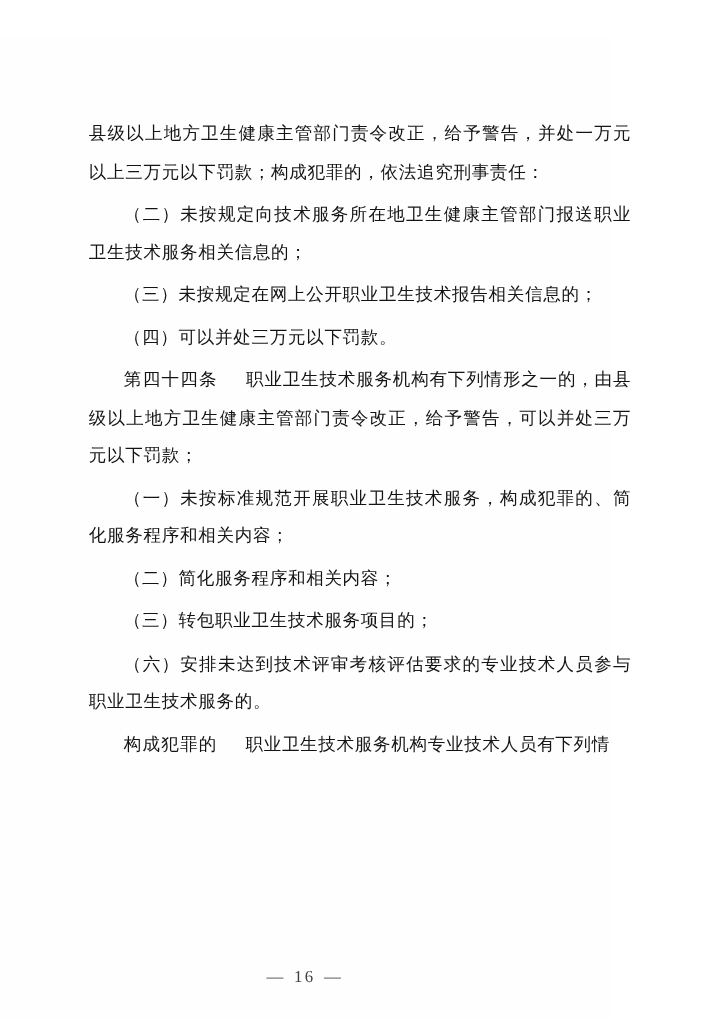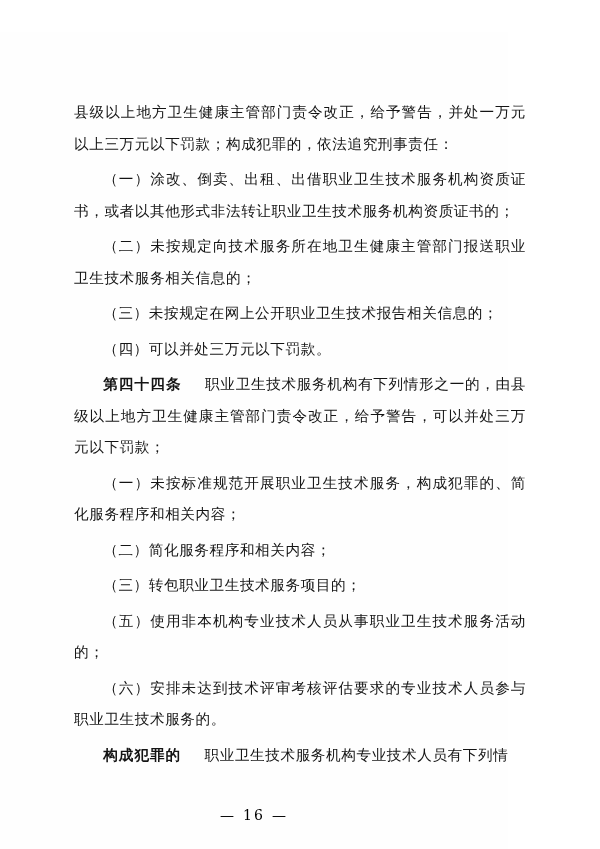--- a/index.html
+++ b/index.html
@@ -35,61 +35,60 @@
     text-justify: inter-ideograph;
     color: #141414;
   }
   p.indent {
     text-indent: 2em;
   }
   p.article {
     text-indent: 2em;
   }
   .art-num {
-    font-weight: bold;
+    font-weight: normal;
     letter-spacing: 1px;
   }
   .art-gap {
     display: inline-block;
     width: 1.6em;
   }
   .footer {
     position: absolute;
     left: 0;
     right: 0;
     bottom: 58px;
     text-align: center;
     font-size: 14px;
     letter-spacing: 2px;
-    color: #000000;
+    color: #404040;
+    font-family: Liberation Serif, serif;
   }
   .footer .dash {
     display: inline-block;
     padding: 0 7px;
     font-size: 14px;
   }
 </style>
 </head>
 <body>
 
 <div class="page">
   <div class="doc-body">
 
     <p class="para">县级以上地方卫生健康主管部门责令改正，给予警告，并处一万元以上三万元以下罚款；构成犯罪的，依法追究刑事责任：</p>
-    <p class="para indent">（一）涂改、倒卖、出租、出借职业卫生技术服务机构资质证书，或者以其他形式非法转让职业卫生技术服务机构资质证书的；</p>
     <p class="para indent">（二）未按规定向技术服务所在地卫生健康主管部门报送职业卫生技术服务相关信息的；</p>
     <p class="para indent">（三）未按规定在网上公开职业卫生技术报告相关信息的；</p>
     <p class="para indent">（四）可以并处三万元以下罚款。</p>
 
     <p class="para article"><span class="art-num">第四十四条</span><span class="art-gap"></span><span>职业卫生技术服务机构有下列情形之一的，由县级以上地方卫生健康主管部门责令改正，给予警告，可以并处三万元以下罚款；</span></p>
 
     <p class="para indent">（一）未按标准规范开展职业卫生技术服务，构成犯罪的、简化服务程序和相关内容；</p>
     <p class="para indent">（二）简化服务程序和相关内容；</p>
     <p class="para indent">（三）转包职业卫生技术服务项目的；</p>
-    <p class="para indent">（五）使用非本机构专业技术人员从事职业卫生技术服务活动的；</p>
     <p class="para indent">（六）安排未达到技术评审考核评估要求的专业技术人员参与职业卫生技术服务的。</p>
 
     <p class="para article"><span class="art-num">构成犯罪的</span><span class="art-gap"></span><span>职业卫生技术服务机构专业技术人员有下列情</span></p>
 
   </div>
 
   <div class="footer">
     <span class="dash">—</span><span>16</span><span class="dash">—</span>
   </div>
 </div>

